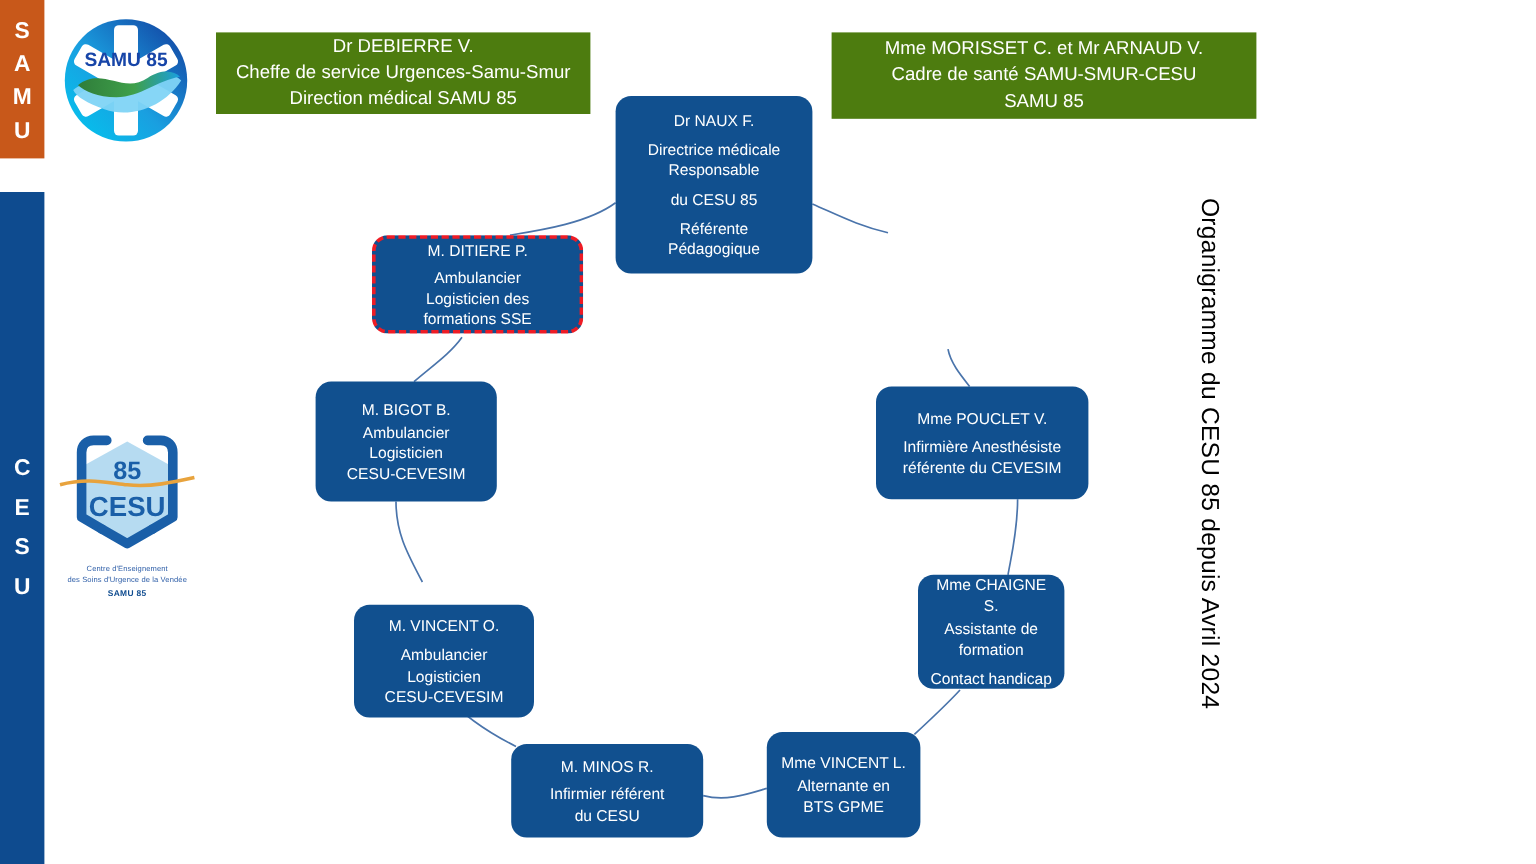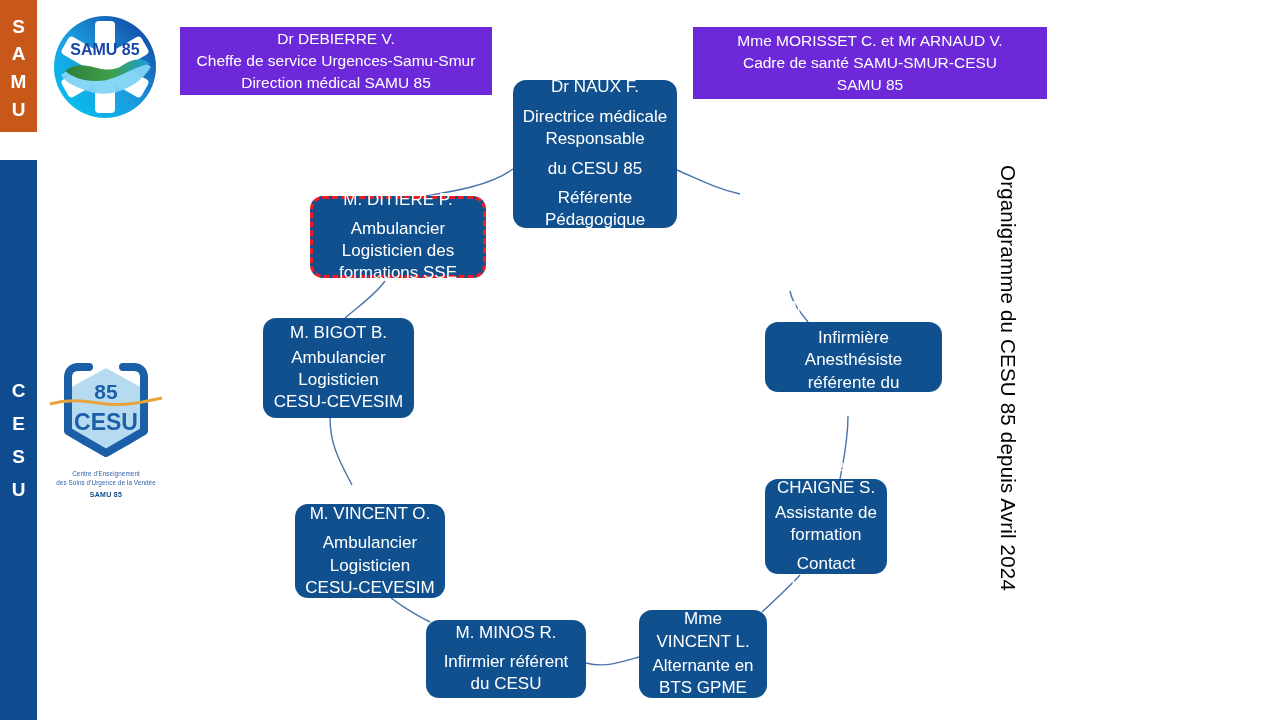--- a/index.html
+++ b/index.html
@@ -60,21 +60,21 @@
     letter-spacing: 0.1px;
   }
   #cesu-logo .cesu-samu {
     color: #0e4b8f; font-size: 7px; font-weight: bold;
     margin-top: 3px; letter-spacing: .3px;
   }
 
   
   .banner {
     position: absolute;
-    background: #6d28d9;
+    background: #4d7c0f;
     color: #ffffff;
     text-align: center;
     font-size: 15.5px;
     line-height: 1.42;
     padding: 7px 8px;
     display: flex; flex-direction: column; justify-content: center;
   }
   #banner-left  { left: 180px; top: 27px;  width: 312px; height: 68px; }
   #banner-right { left: 693px; top: 27px;  width: 354px; height: 72px; }
 
@@ -82,38 +82,38 @@
   .node {
     position: absolute;
     background: #11508f;
     color: #ffffff;
     border-radius: 13px;
     text-align: center;
     display: flex;
     flex-direction: column;
     justify-content: center;
     align-items: center;
-    font-size: 17px;
+    font-size: 13px;
     line-height: 1.32;
     padding: 6px 8px;
     z-index: 3;
   }
   .node .nm { margin-bottom: 7px; }
   .node .ln { }
   .node .gap { margin-top: 7px; }
   .node.dashed {
     border: 3px dashed #ee1c25;
     padding: 4px 6px;
   }
 
   #n-naux     { left: 513px; top: 80px;  width: 164px; height: 148px; }
   #n-ditiere  { left: 310px; top: 196px; width: 176px; height: 82px; }
   #n-belnoue  { left: 694px; top: 194px; width: 206px; height: 96px; }
   #n-bigot    { left: 263px; top: 318px; width: 151px; height: 100px; }
-  #n-pouclet  { left: 765px; top: 322px; width: 177px; height: 70px; }
+  #n-pouclet  { left: 730px; top: 322px; width: 177px; height: 94px; }
   #n-vincent  { left: 295px; top: 504px; width: 150px; height: 94px; }
   #n-chaigne  { left: 765px; top: 479px; width: 122px; height: 95px; }
   #n-minos    { left: 426px; top: 620px; width: 160px; height: 78px; }
   #n-lefevre  { left: 639px; top: 610px; width: 128px; height: 88px; }
 
   
   #links { position: absolute; left:0; top:0; width:1280px; height:720px; z-index:1; }
 
   
   #side-title {

